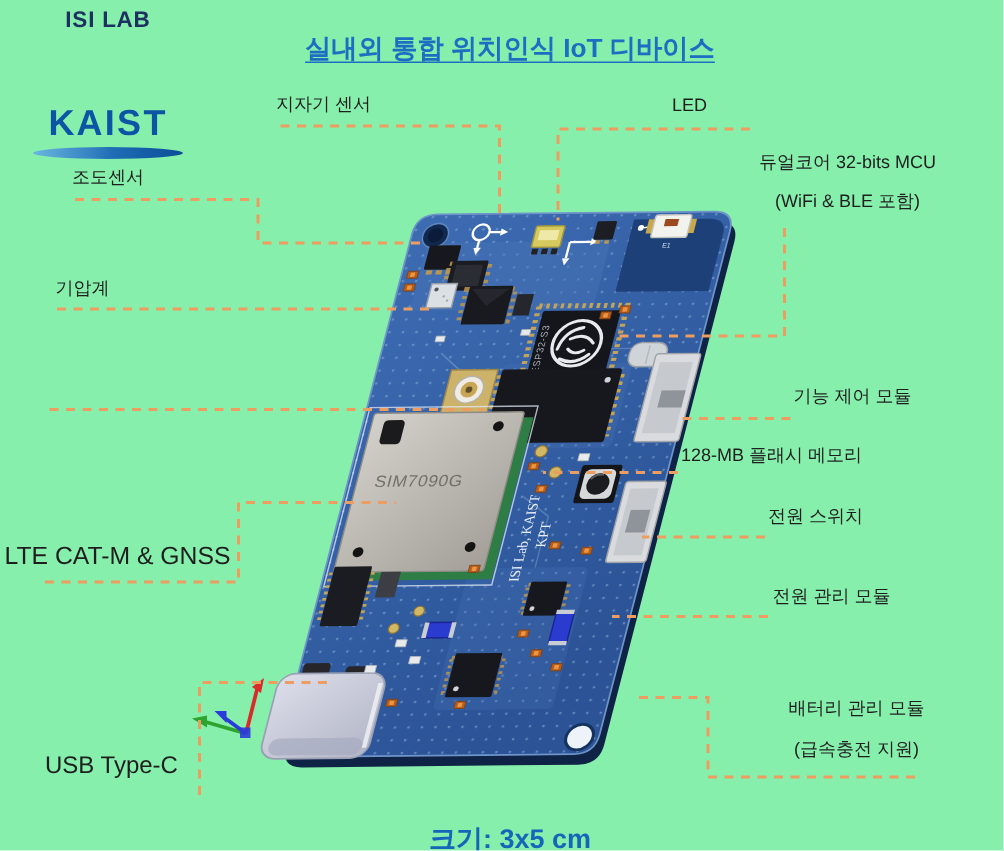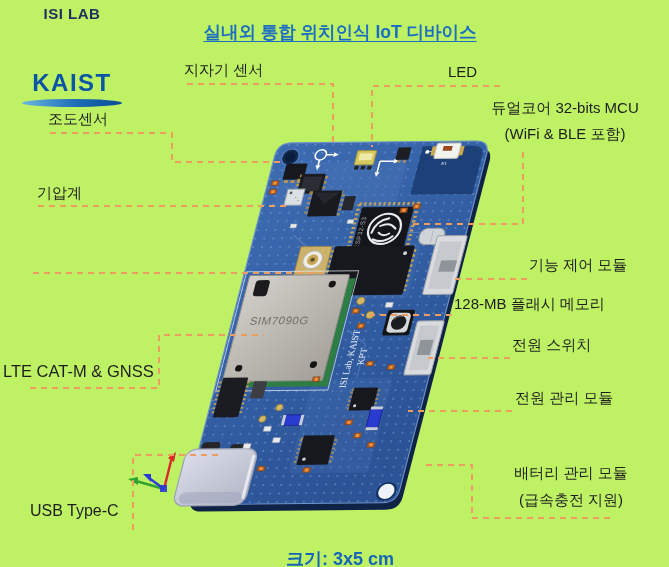--- a/index.html
+++ b/index.html
@@ -1,28 +1,28 @@
 <!DOCTYPE html>
 <html><head>
 <meta charset="utf-8">
 <style>
   html,body{margin:0;padding:0;background:#ffffff;}
   .canvas{
-    position:relative;width:669px;height:567px;background:#bef264;
+    position:relative;width:669px;height:567px;background:#86efac;
     font-family:"Liberation Sans",sans-serif;overflow:hidden;
   }
   .logo{position:absolute;left:16px;top:6px;width:112px;text-align:center;line-height:1.05;}
   .logo .l1{font-size:15px;font-weight:bold;color:#1d3160;letter-spacing:.5px;}
   .logo .l2{font-size:24px;font-weight:bold;color:#0c55a4;letter-spacing:1.5px;margin-top:48px;}
   .page-title{
     position:absolute;left:178px;top:20px;width:324px;text-align:center;
     font-size:17.5px;font-weight:bold;color:#1b6ec2;
     text-decoration:underline;text-underline-offset:3px;
   }
-  .label{position:absolute;font-size:15px;color:#1e1e1e;white-space:nowrap;}
+  .label{position:absolute;font-size:12px;color:#1e1e1e;white-space:nowrap;}
   .label.center{text-align:center;white-space:normal;}
   .size-note{
     position:absolute;left:250px;top:536px;width:180px;text-align:center;
     font-size:18px;font-weight:bold;color:#1565b8;margin-top:11px;
   }
   svg{position:absolute;left:0;top:0;}
   .lead{stroke:#ee9d61;stroke-width:2;stroke-dasharray:6 5;fill:none;}
 </style>
 </head>
 <body>

